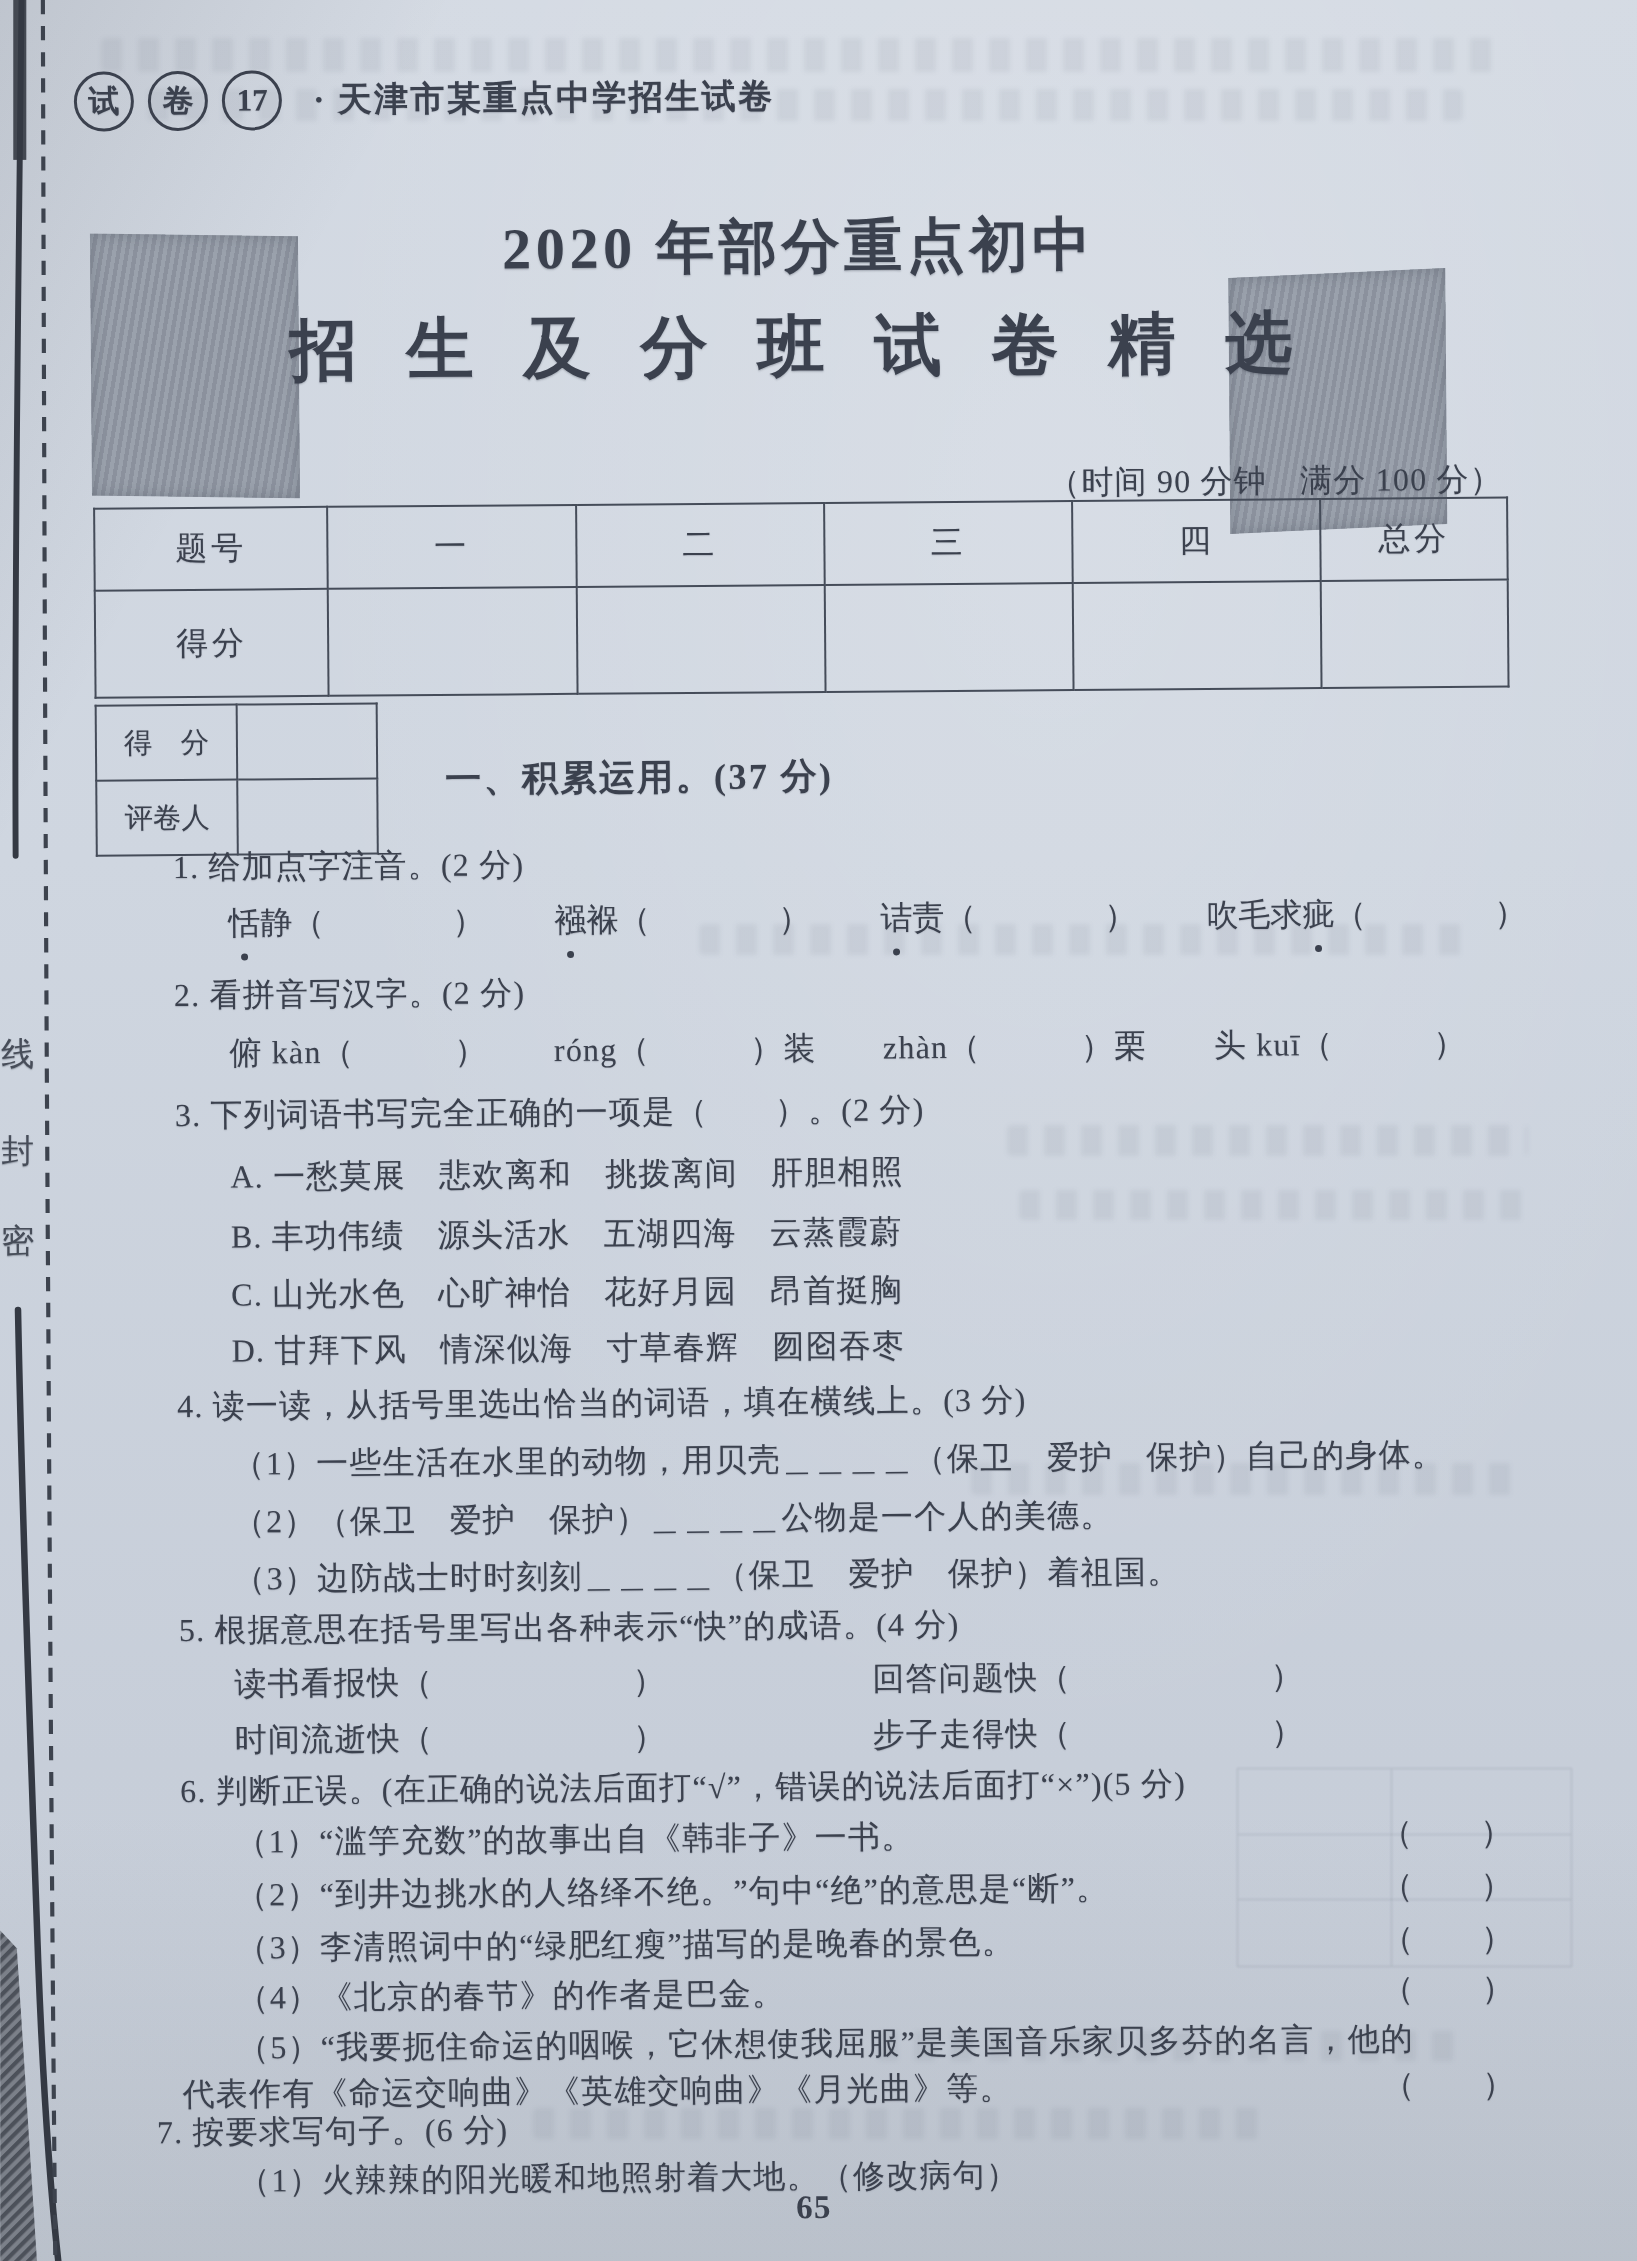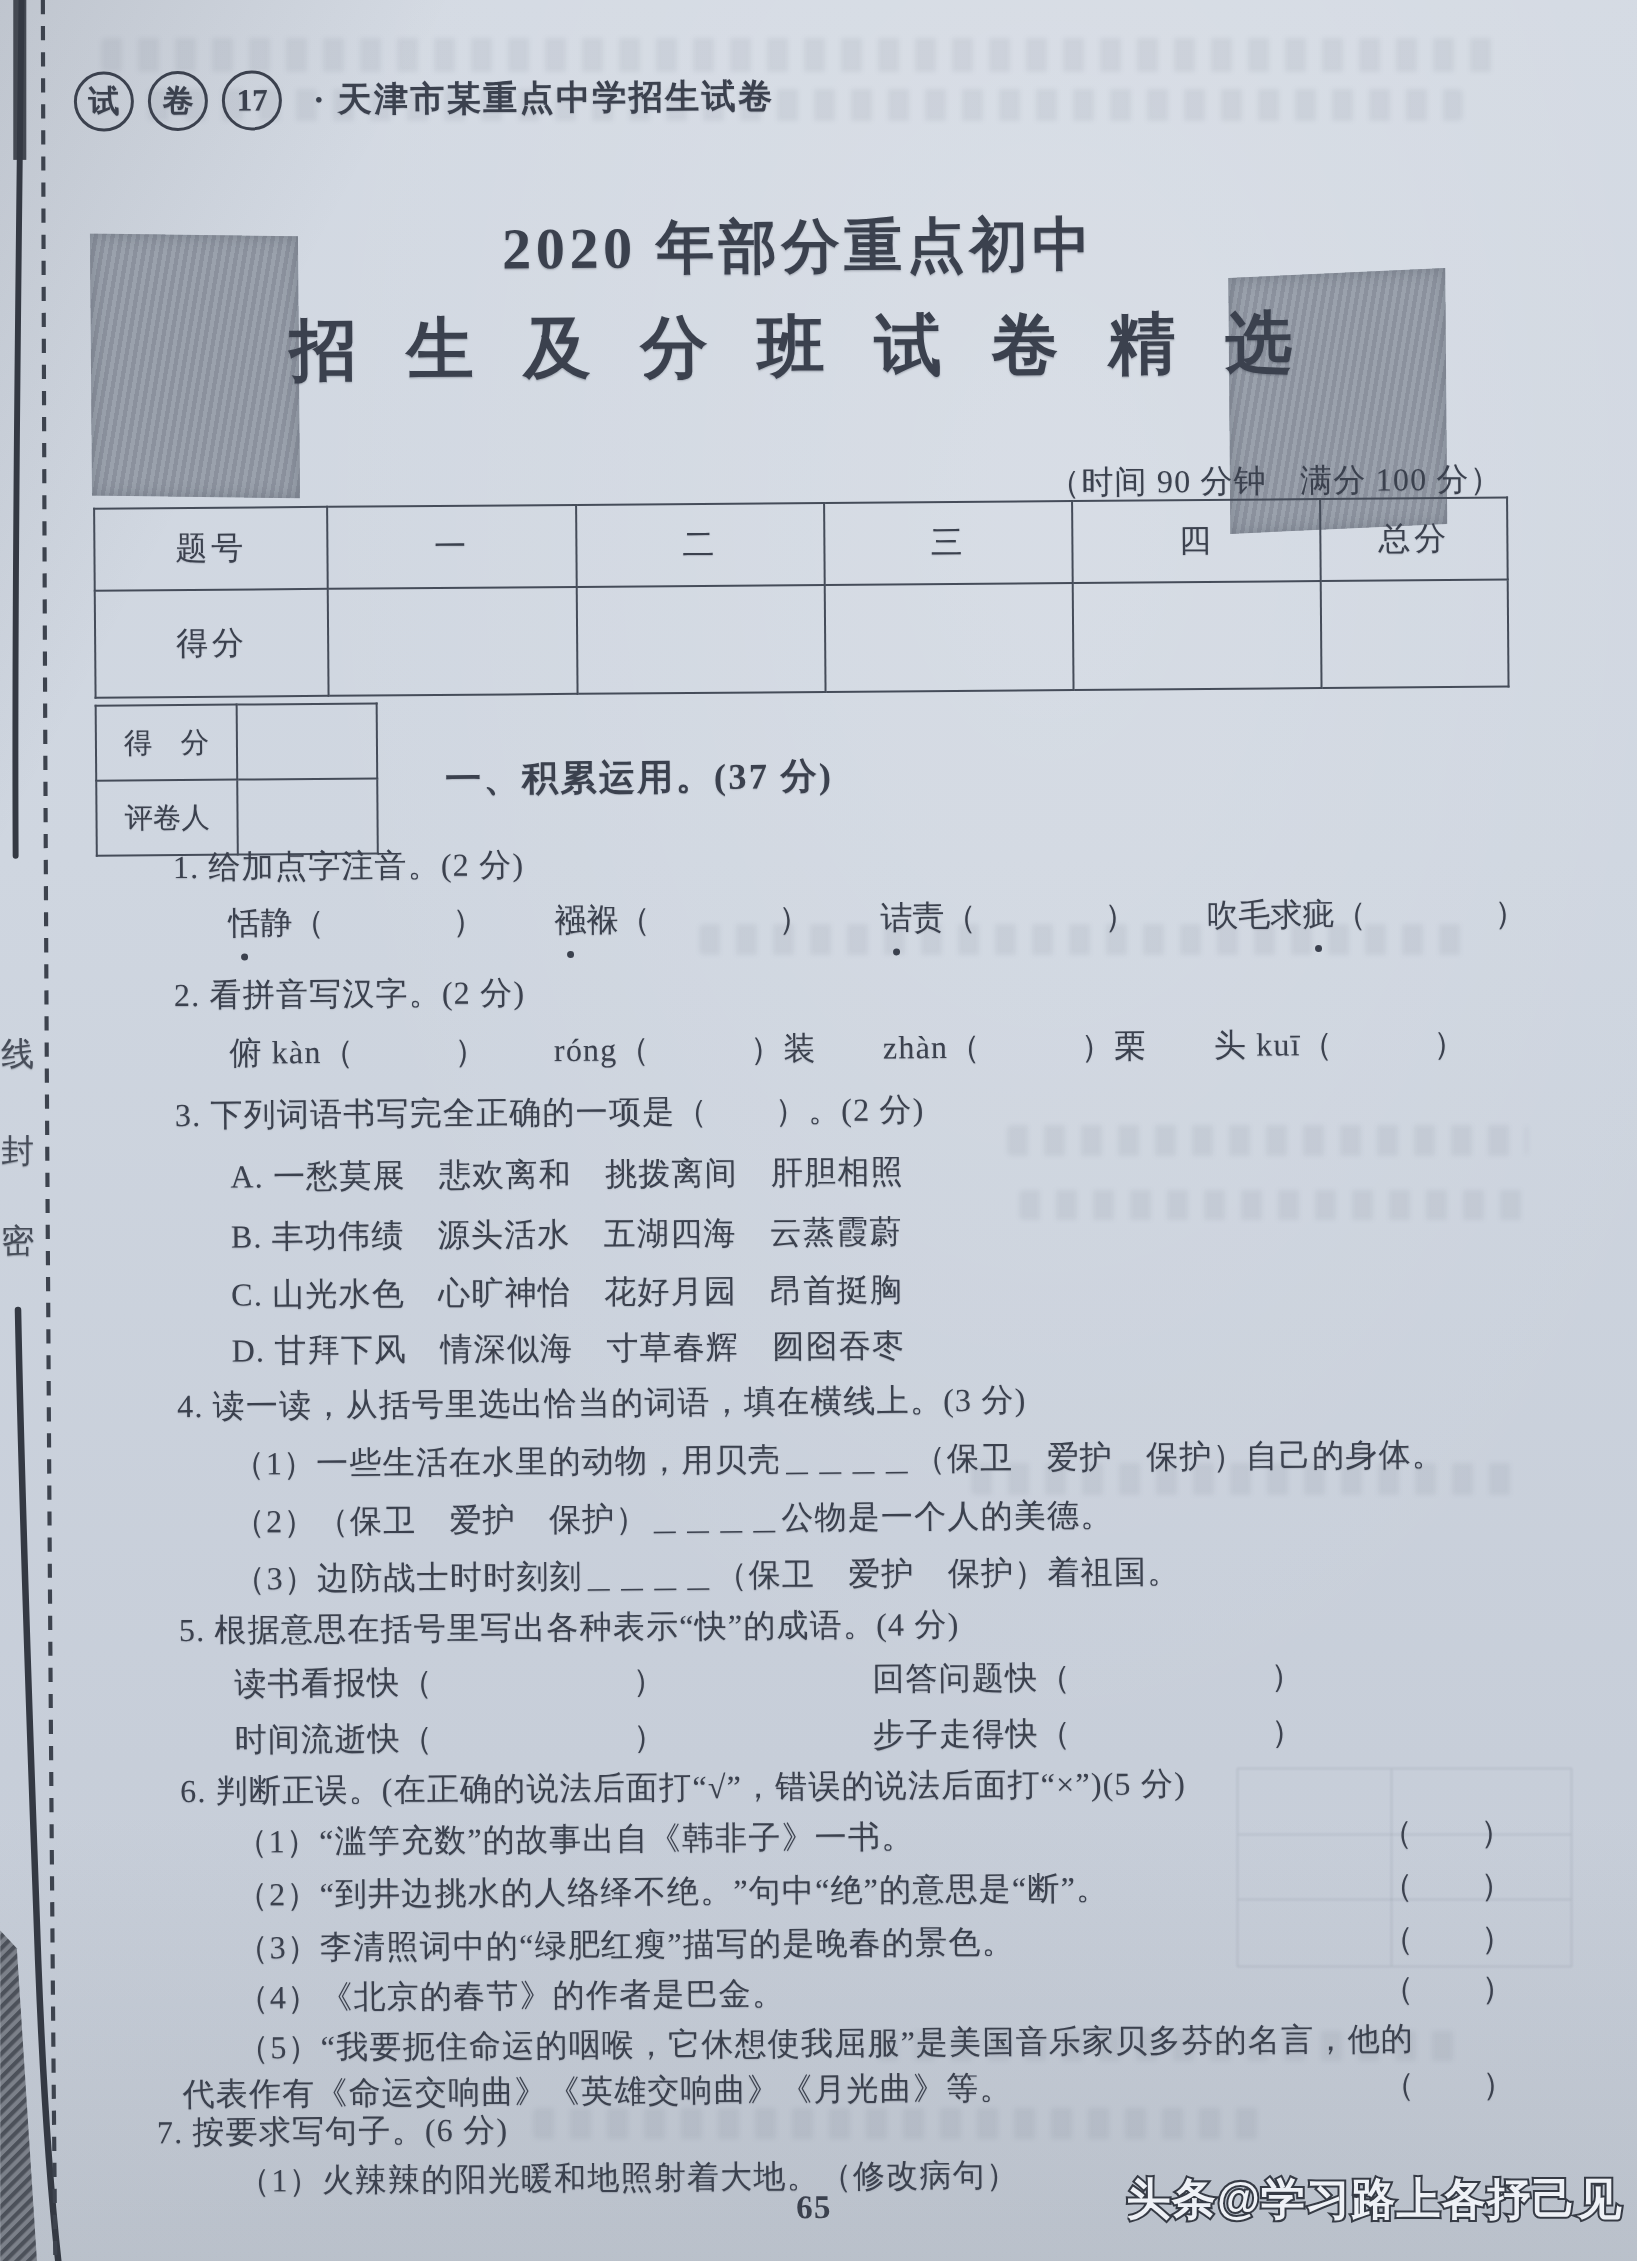--- a/index.html
+++ b/index.html
@@ -236,15 +236,14 @@
       <span>代表作有《命运交响曲》《英雄交响曲》《月光曲》等。</span>
         <span class="tail">（　　）</span>
     </div>
 
     <div class="line" style="top:2106px;left:149px;">7. 按要求写句子。(6 分)</div>
     <div class="line" style="top:2155px;left:230px;">（1）火辣辣的阳光暖和地照射着大地。（修改病句）</div>
 
     <div class="page-num">65</div>
   </div>
 
-  <div class="watermark">头条@学习路上各抒己见</div>
 </div>
 
 
 </body></html>

